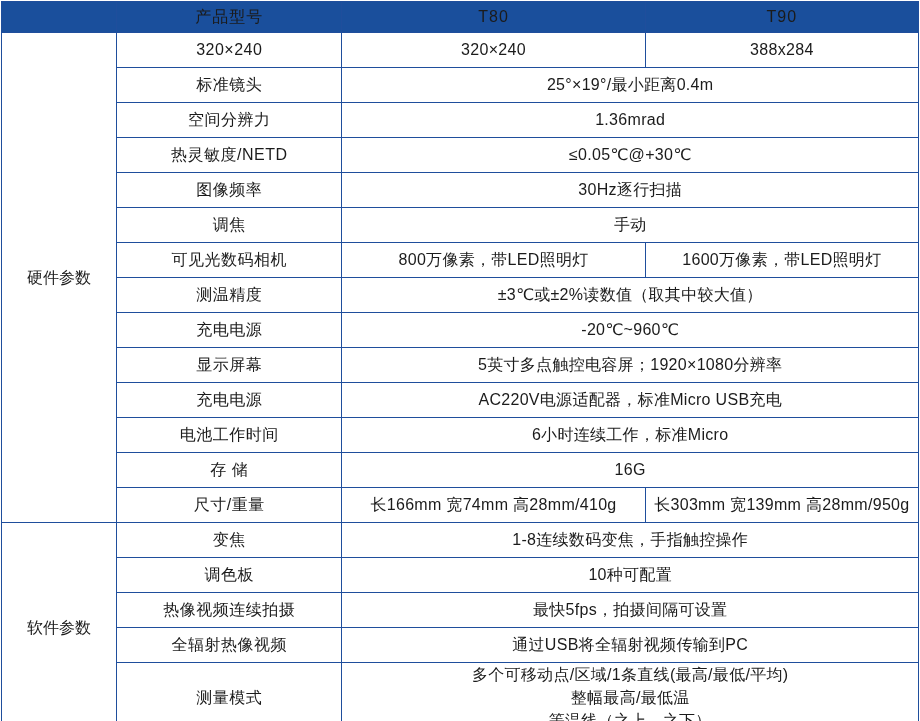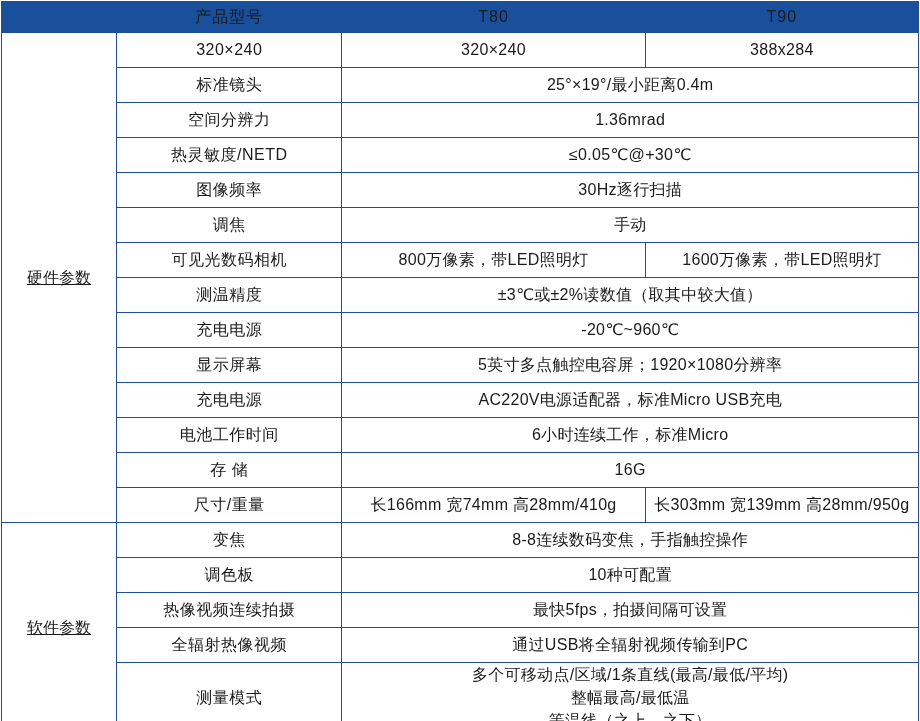--- a/index.html
+++ b/index.html
@@ -39,21 +39,20 @@
     color: #ffffff;
     font-weight: bold;
     font-size: 15px;
     height: 30px;
     letter-spacing: 1px;
   }
   td.group-cell {
     font-weight: bold;
     font-size: 15px;
     width: 115px;
-    text-decoration: underline;
   }
   td.label-cell {
     width: 225px;
     height: 34px;
     letter-spacing: 0.5px;
   }
   td.value-cell {
     letter-spacing: 0.3px;
   }
   td.span-cell {
@@ -146,21 +145,21 @@
       </tr>
       <tr>
         <td class="label-cell">尺寸/重量</td>
         <td class="value-cell">长166mm 宽74mm 高28mm/410g</td>
         <td class="value-cell">长303mm 宽139mm 高28mm/950g</td>
       </tr>
 
       <tr>
         <td class="group-cell" rowspan="5">软件参数</td>
         <td class="label-cell">变焦</td>
-        <td class="value-cell span-cell" colspan="2">8-8连续数码变焦，手指触控操作</td>
+        <td class="value-cell span-cell" colspan="2">1-8连续数码变焦，手指触控操作</td>
       </tr>
       <tr>
         <td class="label-cell">调色板</td>
         <td class="value-cell span-cell" colspan="2">10种可配置</td>
       </tr>
       <tr>
         <td class="label-cell">热像视频连续拍摄</td>
         <td class="value-cell span-cell" colspan="2">最快5fps，拍摄间隔可设置</td>
       </tr>
       <tr>

